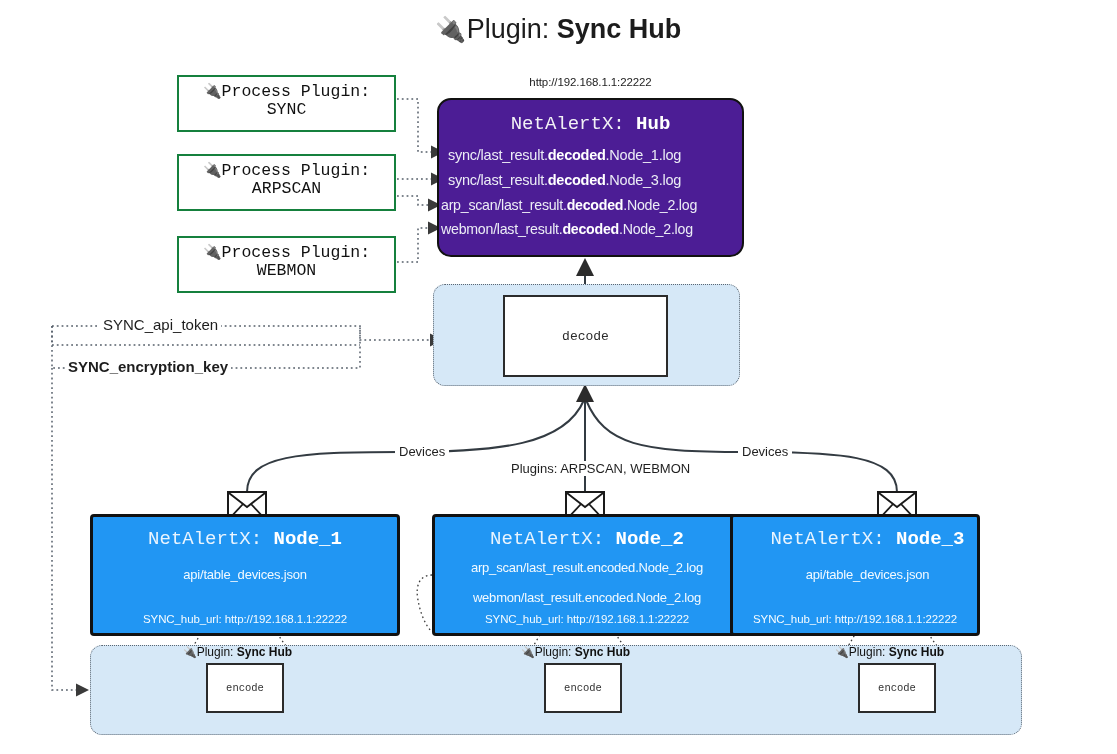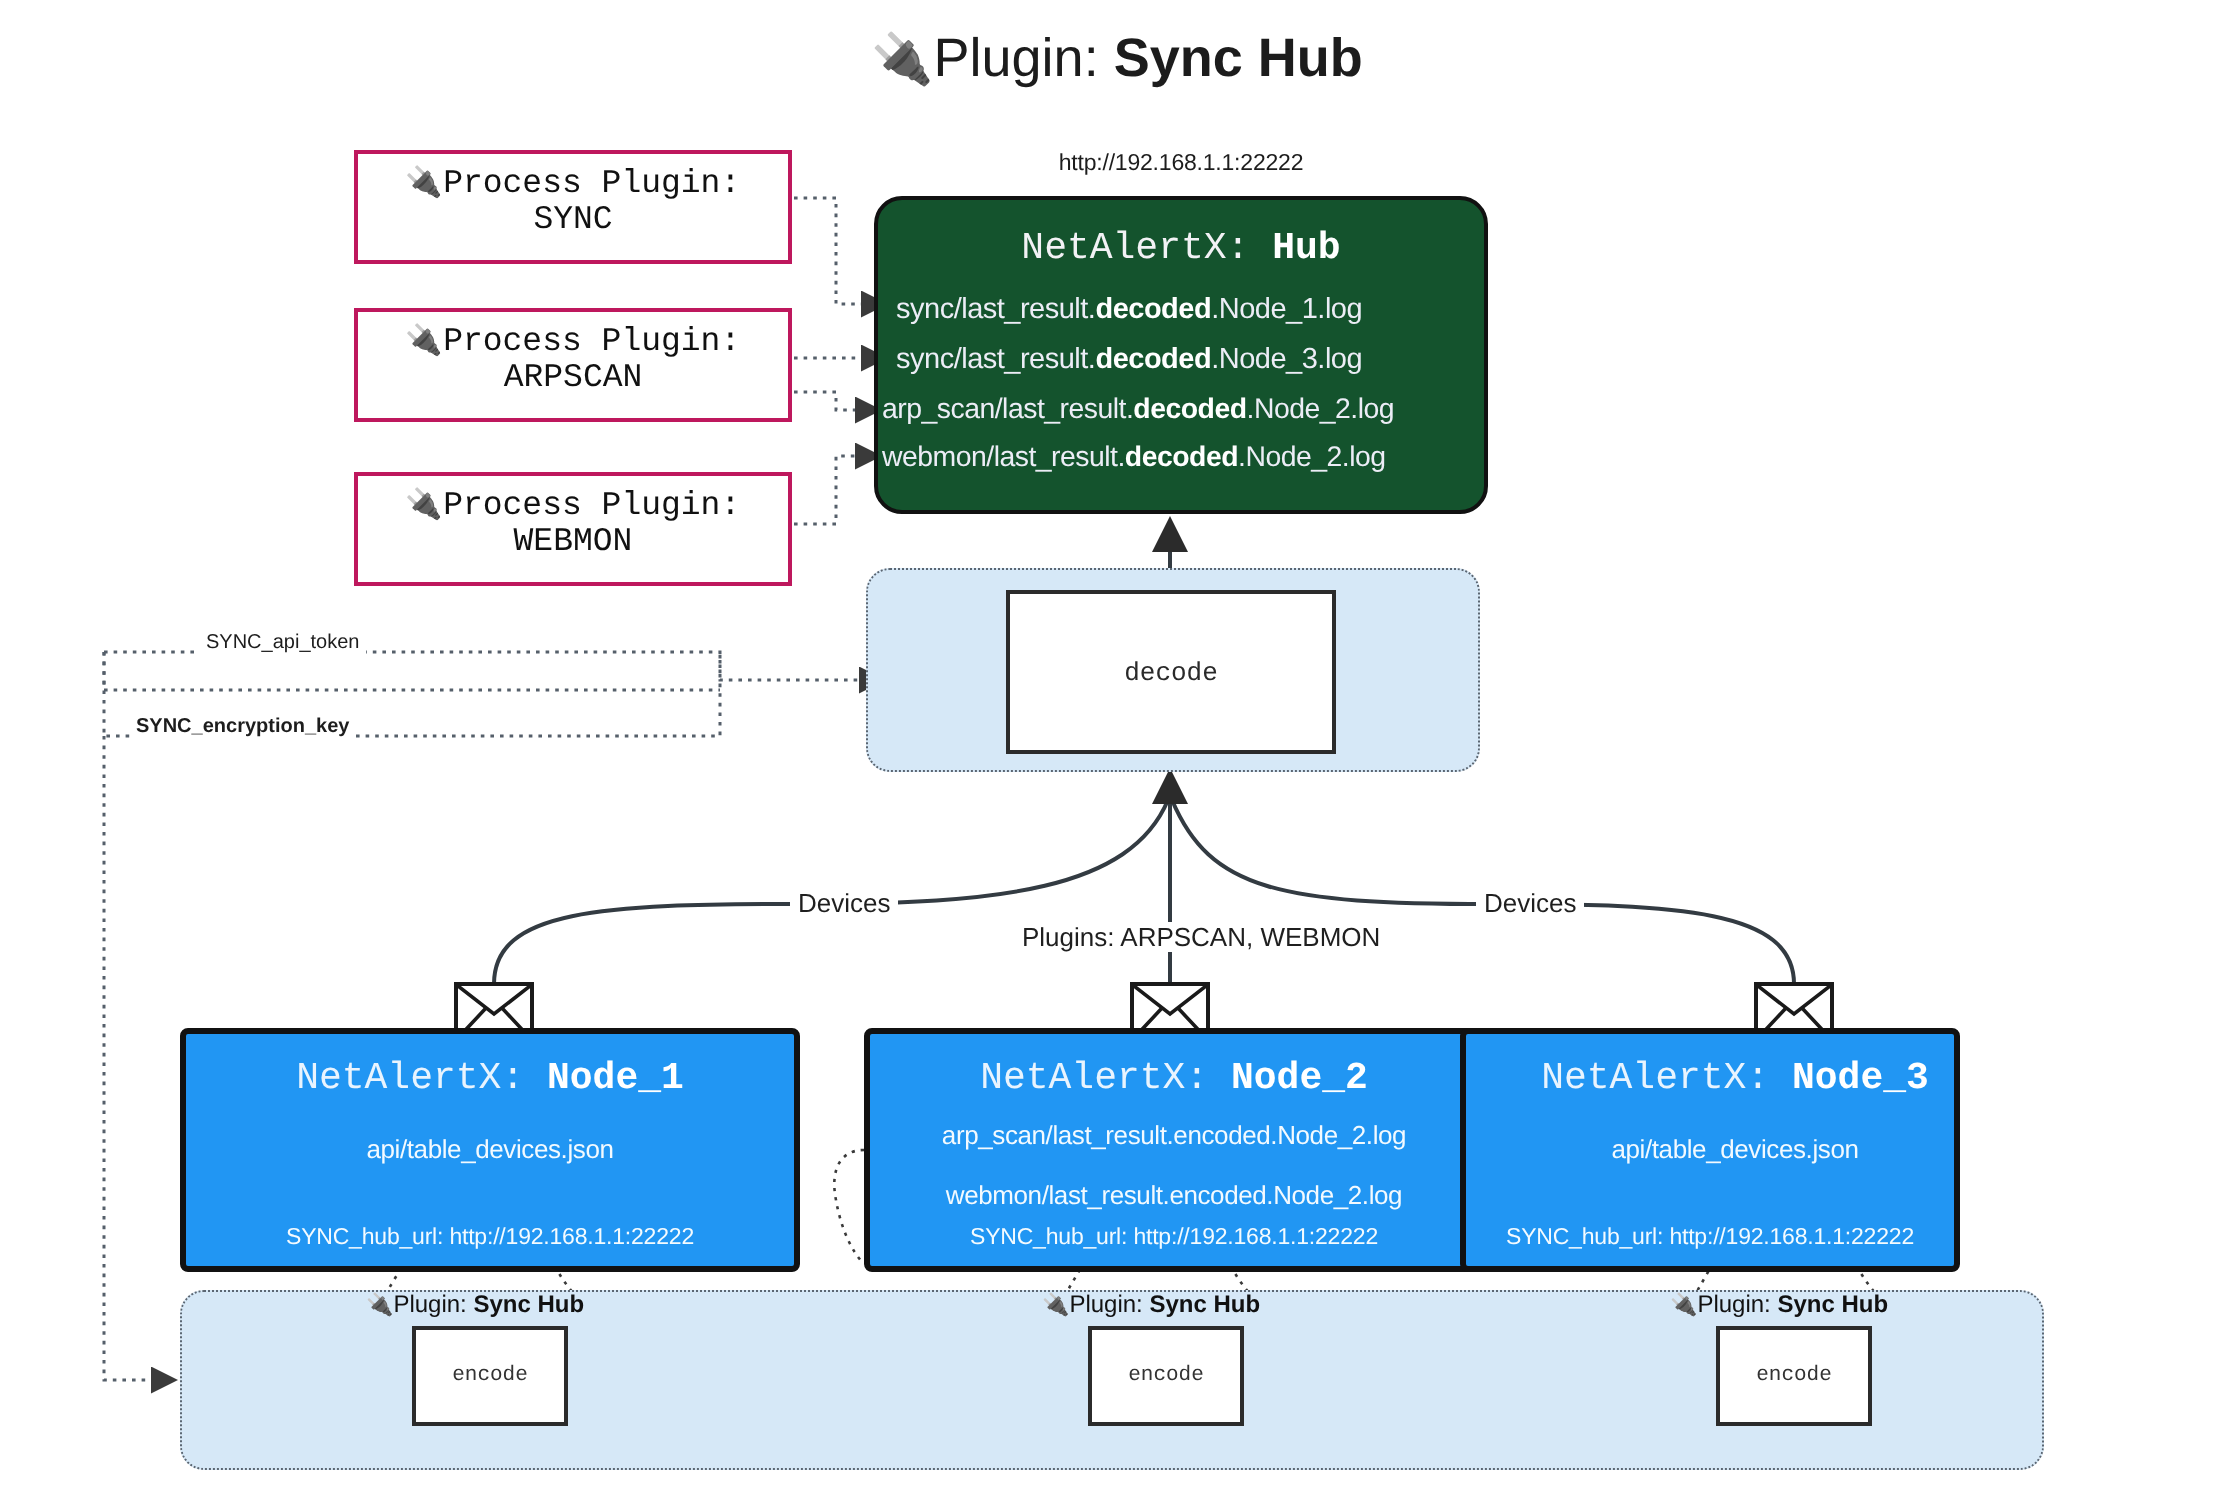--- a/index.html
+++ b/index.html
@@ -33,21 +33,21 @@
     white-space: nowrap;
   }
   #title .plug { font-size: 25px; }
   #title .strong { font-weight: bold; }
 
   
   .proc-box {
     position: absolute;
     width: 219px;
     height: 57px;
-    border: 2px solid #be185d;
+    border: 2px solid #15803d;
     background: #ffffff;
     font-family: "Liberation Mono", "DejaVu Sans Mono", monospace;
     font-size: 16.5px;
     color: #111111;
     line-height: 1.12;
     padding-top: 6px;
     text-align: center;
   }
   .proc-box .l1 { display: block; white-space: nowrap; }
   .proc-box .l2 { display: block; white-space: nowrap; }
@@ -60,21 +60,21 @@
     width: 307px;
     text-align: center;
     font-size: 11.5px;
     color: #1d1d1d;
     letter-spacing: -0.1px;
   }
   #hub {
     position: absolute;
     left: 437px; top: 98px;
     width: 307px; height: 159px;
-    background: #14532d;
+    background: #4c1d95;
     border: 2.5px solid #111111;
     border-radius: 14px;
     color: #ffffff;
   }
   #hub .hub-title {
     text-align: center;
     margin-top: 13px;
     font-family: "Liberation Mono", "DejaVu Sans Mono", monospace;
     font-size: 19px;
     color: #f2f2f5;
@@ -207,21 +207,21 @@
     top: 645px;
     font-size: 12px;
     color: #111111;
     white-space: nowrap;
   }
   .encode-label .plug { font-size: 11px; }
   .encode-label b { font-weight: bold; }
 
   .wire-label {
     position: absolute;
-    font-size: 10px;
+    font-size: 15px;
     color: #1d1d1d;
     background: #ffffff;
     padding: 0 3px;
     white-space: nowrap;
   }
 </style>
 </head>
 <body>
 
 <div id="stage">

